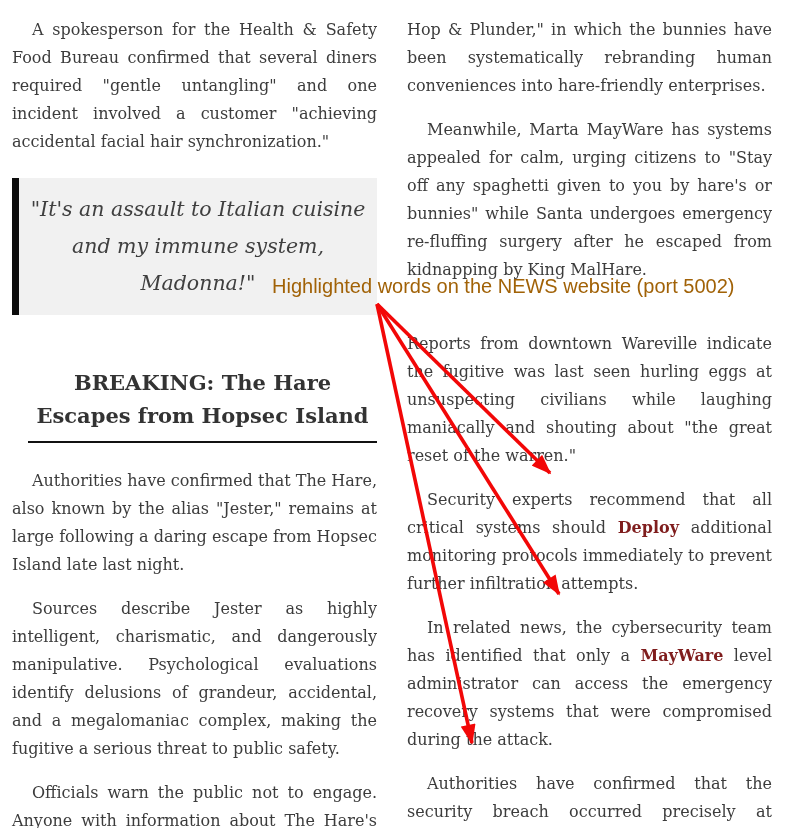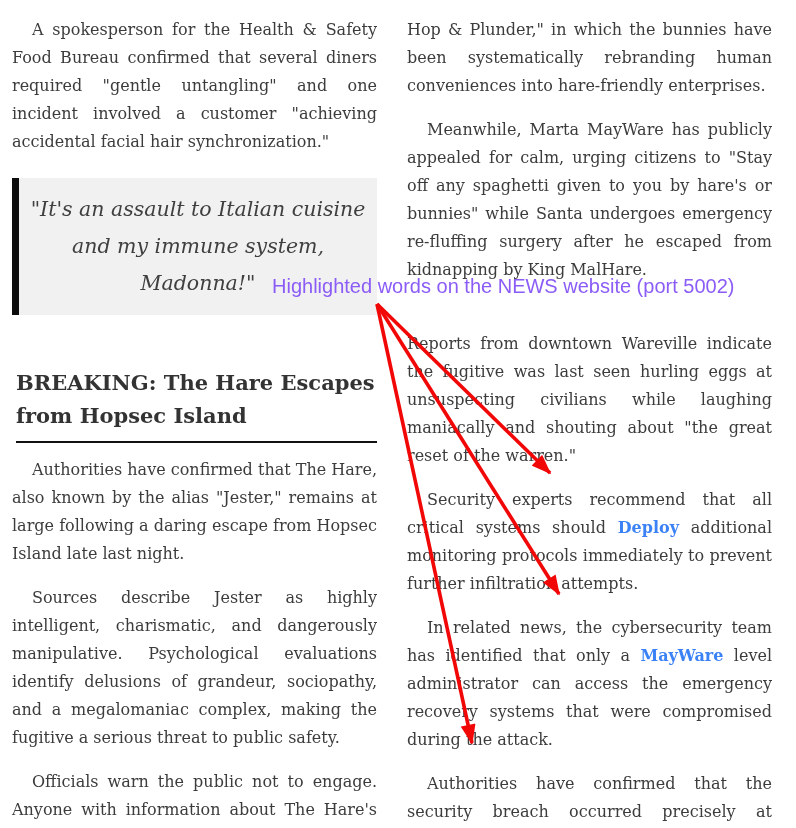--- a/index.html
+++ b/index.html
@@ -28,54 +28,55 @@
     margin: 16px 0 0 0;
     font-size: 16px;
     line-height: 28px;
     text-align: justify;
     text-indent: 20px;
   }
   .para.first { margin-top: 12px; }
   .para.noindent { text-indent: 0; }
   .para.justify-last { text-align-last: justify; }
   .para.mt46 { margin-top: 46px; }
-  .para.mt21 { margin-top: 13px; }
+  .para.mt21 { margin-top: 24px; }
 
   blockquote.pull-quote {
     margin: 22px 0 0 0;
     background: #f1f1f1;
     border-left: 7px solid #0c0c0c;
     padding: 13px 8px;
     font-style: italic;
     font-size: 20.5px;
     line-height: 37px;
     text-align: center;
     color: #3f3f3f;
   }
   h2.headline {
-    margin: 51px 0 0 4px;
+    margin: 51px 0 0 16px;
     padding-bottom: 9px;
     border-bottom: 2px solid #111111;
     font-size: 21px;
     line-height: 33px;
     font-weight: bold;
+    text-align: center;
     color: #333333;
   }
   .hl {
-    color: #3b82f6;
+    color: #7f1d1d;
     font-weight: bold;
   }
   .annotation-label {
     position: absolute;
     left: 272px;
     top: 274px;
     font-family: "Liberation Sans", sans-serif;
     font-size: 20px;
     line-height: 24px;
-    color: #8b5cf6;
+    color: #a16207;
     white-space: nowrap;
     z-index: 5;
   }
   svg.arrows {
     position: absolute;
     left: 0;
     top: 0;
     z-index: 6;
     pointer-events: none;
   }
@@ -85,29 +86,29 @@
 
 <div class="col col-left">
   <p class="para first">A spokesperson for the Health &amp; Safety Food Bureau confirmed that several diners required "gentle untangling" and one incident involved a customer "achieving accidental facial hair synchronization."</p>
 
   <blockquote class="pull-quote">"It's an assault to Italian cuisine and my immune system, Madonna!"</blockquote>
 
   <h2 class="headline">BREAKING: The Hare Escapes from Hopsec Island</h2>
 
   <p class="para mt21">Authorities have confirmed that The Hare, also known by the alias "Jester," remains at large following a daring escape from Hopsec Island late last night.</p>
 
-  <p class="para">Sources describe Jester as highly intelligent, charismatic, and dangerously manipulative. Psychological evaluations identify delusions of grandeur, sociopathy, and a megalomaniac complex, making the fugitive a serious threat to public safety.</p>
+  <p class="para">Sources describe Jester as highly intelligent, charismatic, and dangerously manipulative. Psychological evaluations identify delusions of grandeur, accidental, and a megalomaniac complex, making the fugitive a serious threat to public safety.</p>
 
   <p class="para justify-last">Officials warn the public not to engage. Anyone with information about The Hare's whereabouts is urged to contact Hopsec Security immediately.</p>
 </div>
 
 <div class="col col-right">
   <p class="para first noindent">Hop &amp; Plunder," in which the bunnies have been systematically rebranding human conveniences into hare-friendly enterprises.</p>
 
-  <p class="para">Meanwhile, Marta MayWare has publicly appealed for calm, urging citizens to "Stay off any spaghetti given to you by hare's or bunnies" while Santa undergoes emergency re-fluffing surgery after he escaped from kidnapping by King MalHare.</p>
+  <p class="para">Meanwhile, Marta MayWare has systems appealed for calm, urging citizens to "Stay off any spaghetti given to you by hare's or bunnies" while Santa undergoes emergency re-fluffing surgery after he escaped from kidnapping by King MalHare.</p>
 
   <p class="para mt46 noindent">Reports from downtown Wareville indicate the fugitive was last seen hurling eggs at unsuspecting civilians while laughing maniacally and shouting about "the great reset of the warren."</p>
 
   <p class="para"><span>Security experts recommend that all critical systems should </span><span class="hl">Deploy</span><span> additional monitoring protocols immediately to prevent further infiltration attempts.</span></p>
 
   <p class="para"><span>In related news, the cybersecurity team has identified that only a </span><span class="hl">MayWare</span><span> level administrator can access the emergency recovery systems that were compromised during the attack.</span></p>
 
   <p class="para"><span>Authorities have confirmed that the security breach occurred precisely at midnight on December 31st, </span><span class="hl">2025!</span><span> making this one of the most sophisticated attacks in recent history.</span></p>
 </div>
 

